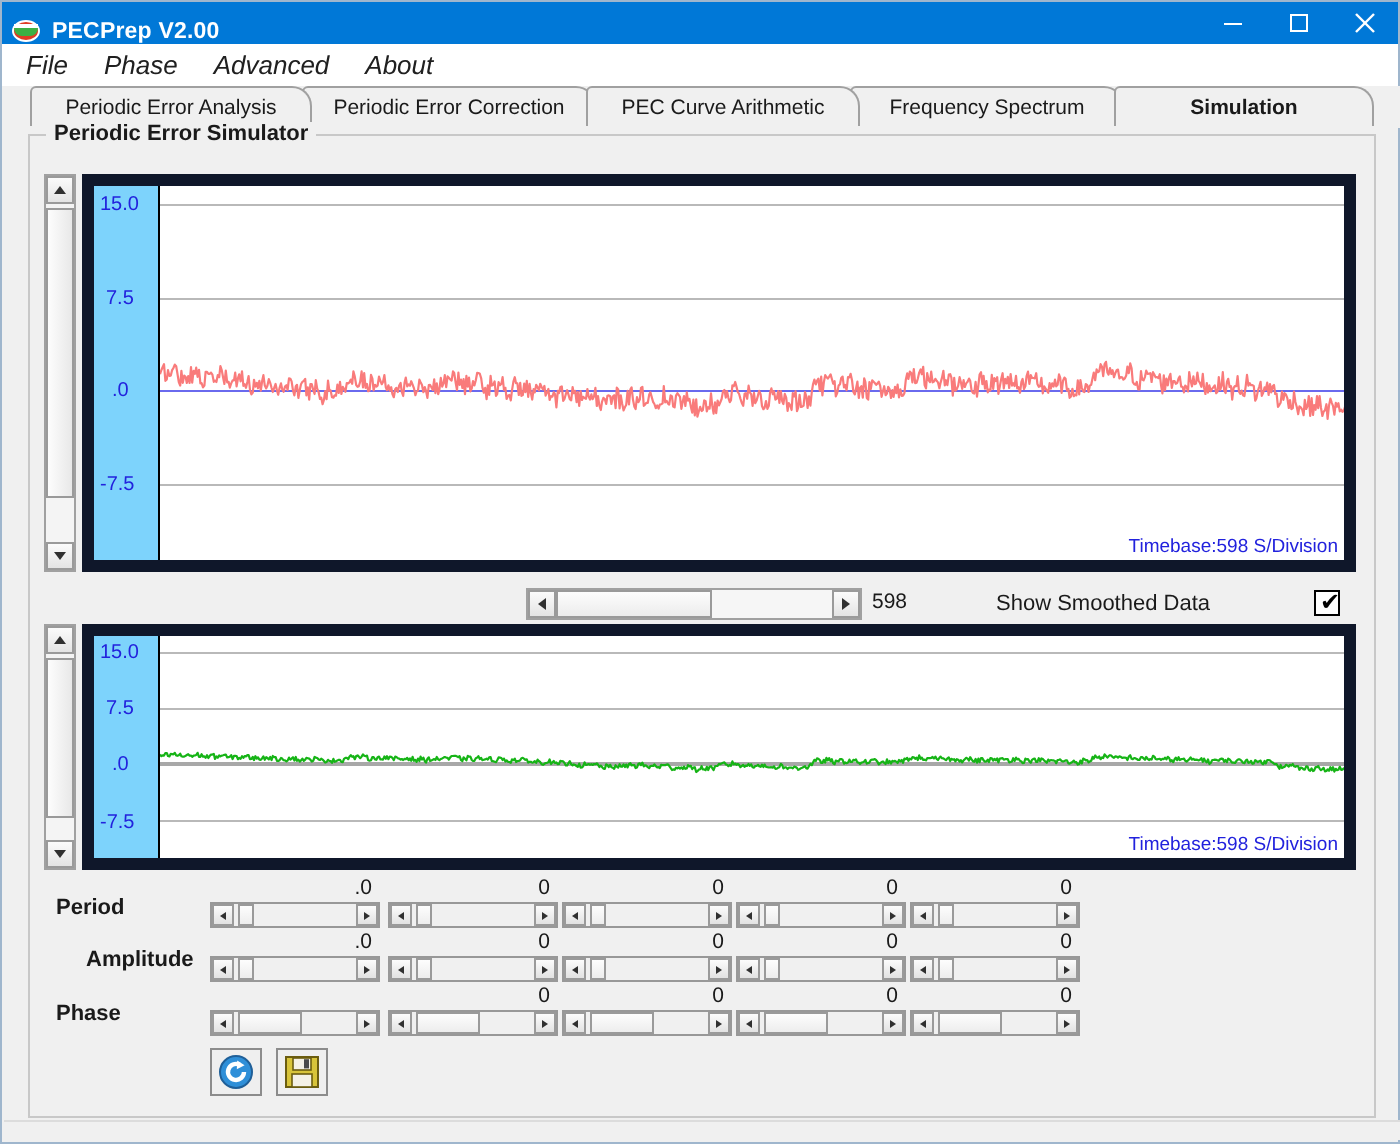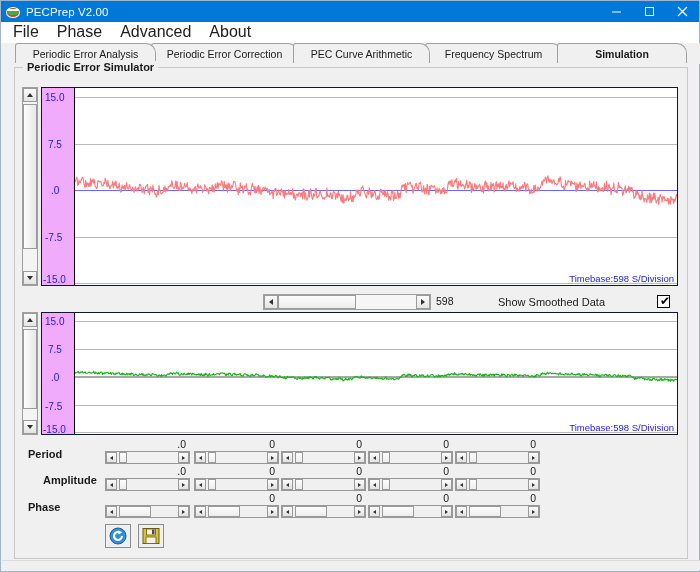--- a/index.html
+++ b/index.html
@@ -15,21 +15,21 @@
     background: #f0f0f0;
     box-sizing: border-box;
     border: 1px solid #9fb6cd;
   }
 
   
   .titlebar {
     position: absolute; left: 0; top: 0;
     width: 100%; height: 21px;
     background: #0078d7;
-    display: flex; align-items: center;
+    display: flex; align-items: flex-end; font-weight: bold;
   }
   .app-icon {
     width: 14px; height: 14px; margin-left: 5px; margin-right: 6px;
     position: relative; flex: none;
   }
   .app-icon .ring {
     position: absolute; left: 0; top: 2px;
     width: 14px; height: 11px;
     border-radius: 50%;
     background: #e03b24;
@@ -63,23 +63,24 @@
 
   
   .menubar {
     position: absolute; left: 0; top: 21px;
     width: 100%; height: 21px;
     background: #ffffff;
     display: flex; align-items: center;
     border-bottom: 1px solid #e2e2e2;
   }
   .menuitem {
-    font-size: 16px; color: #202020;
+    font-size: 13px; color: #202020;
     padding: 2px 9px 3px 9px;
     white-space: nowrap;
+    font-style: italic;
   }
   .menuitem:first-child { margin-left: 3px; }
 
   
   .tabstrip {
     position: absolute; left: 0; top: 42px;
     width: 700px; height: 21px;
     background: #f0f0f0;
   }
   .tab {
@@ -117,22 +118,22 @@
     padding: 0 4px;
     font-size: 11px;
     font-weight: bold;
     color: #1a1a1a;
     z-index: 4;
   }
 
   
   .panel {
     position: absolute;
-    background: #f0abfc;
-    border: 1px solid #0f172a;
+    background: #7dd3fc;
+    border: 6px solid #0f172a;
     box-sizing: border-box;
     overflow: hidden;
   }
   .plotarea {
     position: absolute;
     background: #ffffff;
     overflow: hidden;
   }
   .gridline {
     position: absolute; left: 0; width: 100%;

